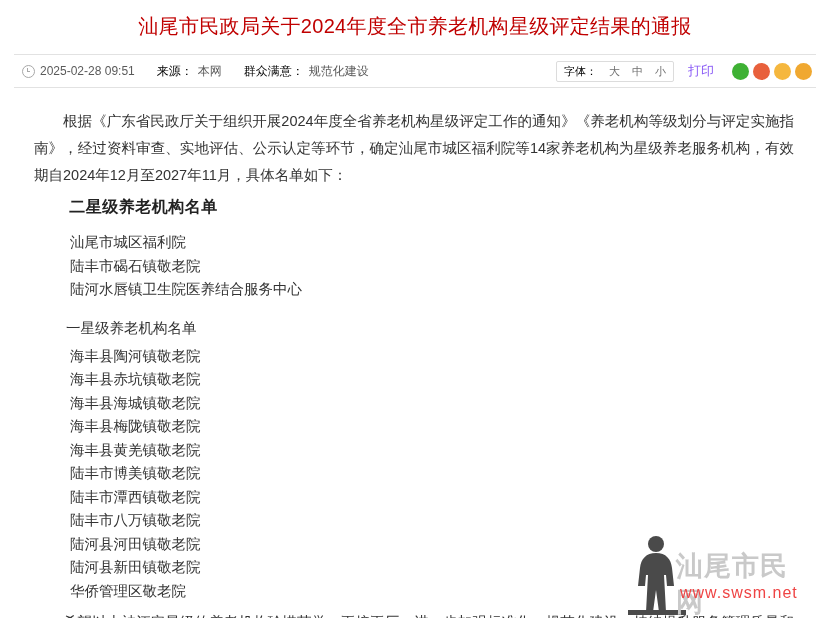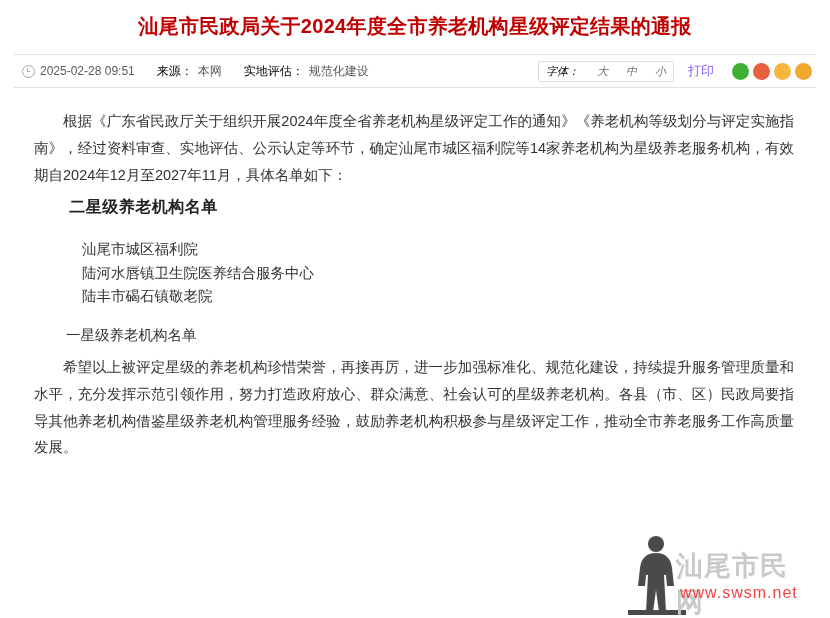--- a/index.html
+++ b/index.html
@@ -18,21 +18,21 @@
   .page {
     width: 830px;
     height: 618px;
     position: relative;
     box-sizing: border-box;
   }
   .title {
     text-align: center;
     color: #c00000;
     font-size: 20px;
-    font-weight: bold;
+    font-weight: normal;
     padding: 12px 40px 10px 40px;
     line-height: 1.4;
     letter-spacing: 0.3px;
   }
   .meta-bar {
     border-top: 1px solid #e2e2e2;
     border-bottom: 1px solid #e2e2e2;
     height: 32px;
     margin: 4px 14px;
     display: flex;
@@ -89,23 +89,22 @@
     gap: 14px;
   }
   .font-box {
     border: 1px solid #dcdcdc;
     border-radius: 2px;
     padding: 2px 7px;
     font-size: 11px;
     color: #8a8a8a;
     display: flex;
     align-items: center;
-    gap: 18px;
+    gap: 12px;
     background: #fff;
-    font-style: italic;
   }
   .font-box .fsize { color: #6f6f6f; cursor: pointer; }
   .print-link { color: #8b5cf6; font-size: 13px; }
   .social {
     display: flex;
     align-items: center;
     gap: 4px;
     margin-left: 4px;
   }
   .social span {
@@ -136,21 +135,21 @@
   }
   .section-head {
     font-size: 16px;
     font-weight: bold;
     color: #222;
     margin: 4px 0 9px 0;
     padding-left: 2.2em;
     letter-spacing: 0.5px;
   }
   .list {
-    margin: 16px;
+    margin: 4px;
     padding: 0;
     list-style: none;
   }
   .list li {
     padding-left: 2.2em;
     line-height: 1.62;
     font-size: 14.5px;
     color: #333;
   }
   .sub-head {
@@ -208,21 +207,21 @@
     <div class="meta-left">
       <div class="meta-item">
         <span class="clock-icon"></span>
         <span class="meta-value">2025-02-28 09:51</span>
       </div>
       <div class="meta-item">
         <span class="meta-label">来源：</span>
         <span class="meta-value">本网</span>
       </div>
       <div class="meta-item">
-        <span class="meta-label">实地评估：</span>
+        <span class="meta-label">群众满意：</span>
         <span class="meta-value">规范化建设</span>
       </div>
     </div>
     <div class="meta-right">
       <div class="font-box">
         <span class="meta-label">字体：</span>
         <span class="fsize">大</span>
         <span class="fsize">中</span>
         <span class="fsize">小</span>
       </div>
@@ -236,26 +235,39 @@
     </div>
   </div>
 
   <div class="content">
     <p class="para">根据《广东省民政厅关于组织开展2024年度全省养老机构星级评定工作的通知》《养老机构等级划分与评定实施指南》，经过资料审查、实地评估、公示认定等环节，确定汕尾市城区福利院等14家养老机构为星级养老服务机构，有效期自2024年12月至2027年11月，具体名单如下：</p>
 
     <div class="section-head">二星级养老机构名单</div>
 
     <ul class="list">
       <li>汕尾市城区福利院</li>
+      <li>陆丰市碣石镇敬老院</li>
       <li>陆河水唇镇卫生院医养结合服务中心</li>
-      <li>陆丰市碣石镇敬老院</li>
     </ul>
 
     <div class="sub-head">一星级养老机构名单</div>
 
+    <ul class="list">
+      <li>海丰县陶河镇敬老院</li>
+      <li>海丰县赤坑镇敬老院</li>
+      <li>海丰县海城镇敬老院</li>
+      <li>海丰县梅陇镇敬老院</li>
+      <li>海丰县黄羌镇敬老院</li>
+      <li>陆丰市博美镇敬老院</li>
+      <li>陆丰市潭西镇敬老院</li>
+      <li>陆丰市八万镇敬老院</li>
+      <li>陆河县河田镇敬老院</li>
+      <li>陆河县新田镇敬老院</li>
+      <li>华侨管理区敬老院</li>
+    </ul>
 
     <p class="para tail">希望以上被评定星级的养老机构珍惜荣誉，再接再厉，进一步加强标准化、规范化建设，持续提升服务管理质量和水平，充分发挥示范引领作用，努力打造政府放心、群众满意、社会认可的星级养老机构。各县（市、区）民政局要指导其他养老机构借鉴星级养老机构管理服务经验，鼓励养老机构积极参与星级评定工作，推动全市养老服务工作高质量发展。</p>
   </div>
 
   <div class="watermark">
     <svg class="wm-figure" width="70" height="86" viewBox="0 0 70 86">
       <g fill="#4a4a4a">
         <circle cx="32" cy="12" r="8"></circle>
         <path d="M32 21 C22 21 17 27 16 36 L14 54 L21 54 L22 43 L24 43 L22 80 L29 80 L32 58 L35 80 L42 80 L40 43 L42 43 L43 54 L50 54 L48 36 C47 27 42 21 32 21 Z"></path>
       </g>

